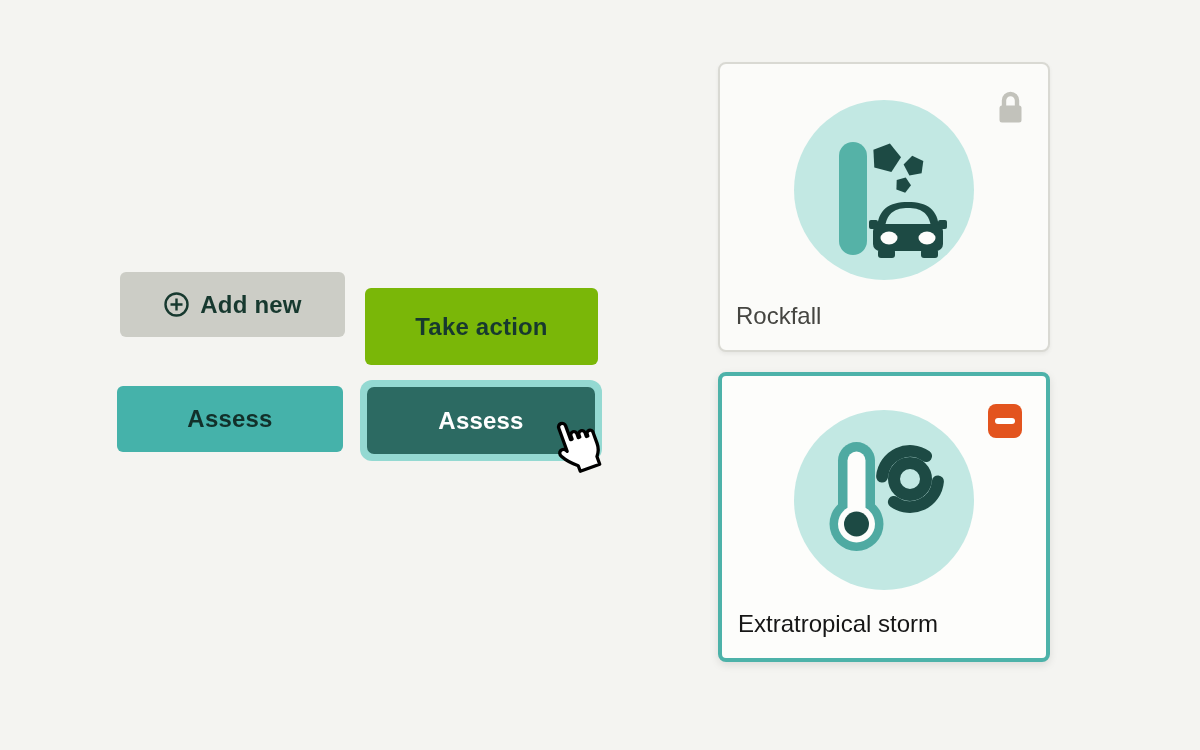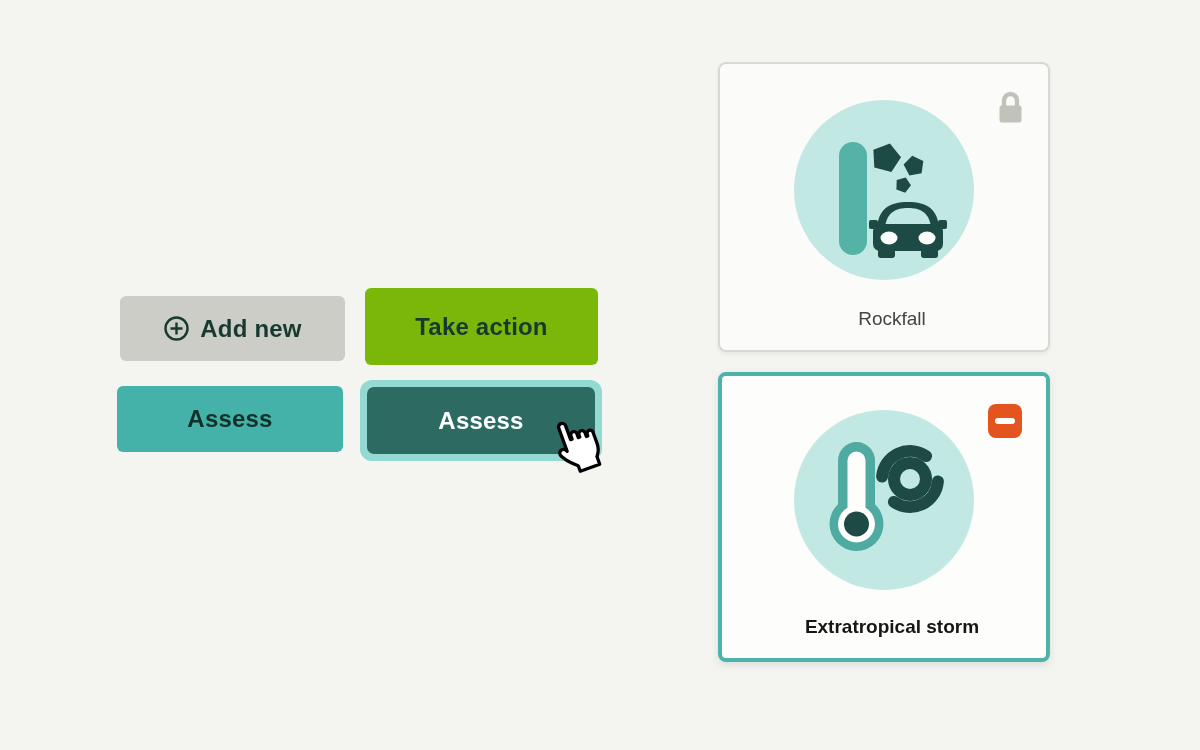--- a/index.html
+++ b/index.html
@@ -41,21 +41,21 @@
     display:flex;align-items:center;justify-content:center;
     gap:10px;
     border-radius:6px;
     font-size:24px;font-weight:700;
     color:var(--btn-text-dark);
     letter-spacing:0.2px;
     cursor:pointer;
     box-sizing:border-box;
     user-select:none;
   }
-  .btn-addnew{left:120px;top:296px;width:225px;height:65px;background:var(--btn-neutral-bg);}
+  .btn-addnew{left:120px;top:272px;width:225px;height:65px;background:var(--btn-neutral-bg);}
   .btn-take{left:365px;top:288px;width:233px;height:77px;background:var(--btn-green-bg);}
   .btn-assess{left:117px;top:386px;width:226px;height:66px;background:var(--btn-teal-bg);color:#12302a;}
   .assess-ring{
     position:absolute;left:360px;top:380px;width:242px;height:81px;
     background:var(--btn-hover-ring);
     border-radius:12px;
     box-sizing:border-box;
     padding:7px;
     cursor:pointer;
   }
@@ -97,25 +97,24 @@
   .icon-circle{
     position:absolute;left:50%;transform:translateX(-50%);
     width:180px;height:180px;border-radius:50%;
     background:var(--icon-circle-bg);
     line-height:0;
   }
   .card-rockfall .icon-circle{top:36px;}
   .card-storm .icon-circle{top:34px;}
   .card-label{
     position:absolute;left:16px;right:0;bottom:20px;
-    text-align:center;
-    font-size:19px;font-weight:400;
+    font-size:24px;font-weight:400;
   }
   .card-rockfall .card-label{color:var(--label-gray);}
-  .card-storm .card-label{color:var(--label-dark);font-weight:700;}
+  .card-storm .card-label{color:var(--label-dark);font-weight:400;}
   .lock{
     position:absolute;top:26px;right:22px;line-height:0;
   }
   .remove-badge{
     position:absolute;top:28px;right:24px;
     width:34px;height:34px;border-radius:8px;
     background:var(--remove-orange);
     display:flex;align-items:center;justify-content:center;
     cursor:pointer;
   }

